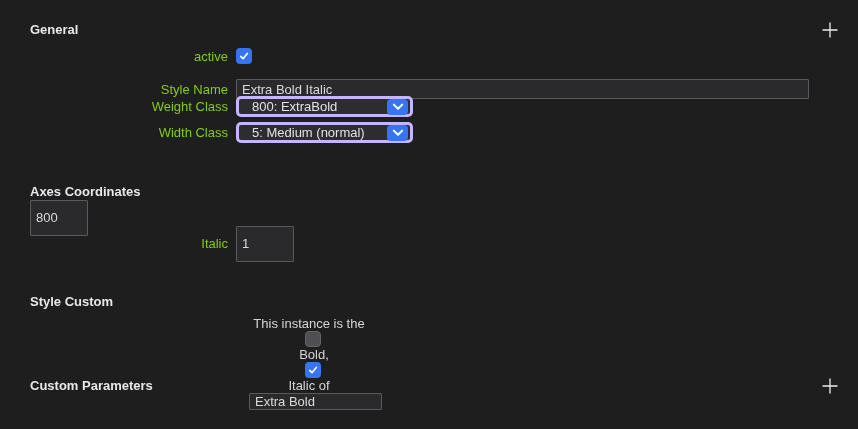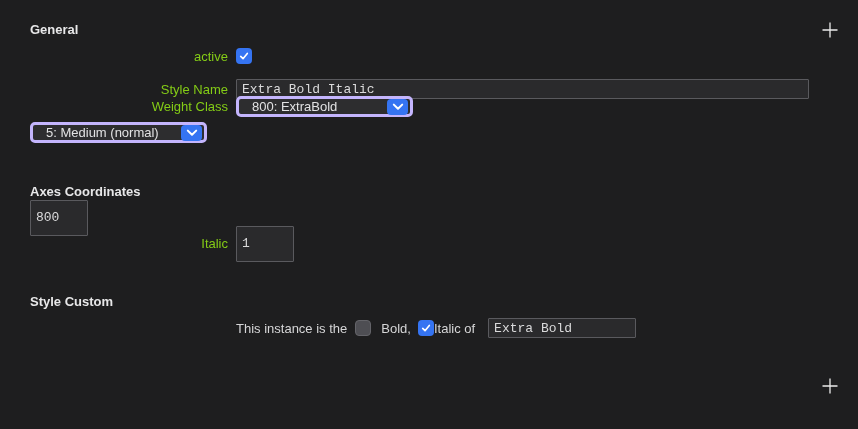--- a/index.html
+++ b/index.html
@@ -14,25 +14,25 @@
     position:absolute; left:30px; font-weight:bold; color:#e8e8e9;
     font-size:13px; line-height:14px; white-space:nowrap;
   }
   .row { position:absolute; left:30px; display:flex; align-items:center; }
   .row-label {
     width:198px; flex:none; text-align:right; margin-right:8px;
     color:#84cc16; white-space:nowrap;
   }
   .text-field {
     background:#2a2a2c; border:1px solid #5a5a5e; border-radius:1px;
-    color:#dadadb; font-family:Liberation Mono, monospace; font-size:13px;
+    color:#dadadb; font-family:Liberation Sans, sans-serif; font-size:13px;
     padding:0 5px; box-sizing:border-box; outline:none;
   }
   .field-lg { width:573px; height:20px; }
-  .field-md { width:148px; height:20px; }
+  .field-md { width:133px; height:20px; }
   .field-sm { width:58px;  height:36px; }
   .popup {
     width:177px; height:21px; box-sizing:border-box;
     background:#2d2d2f; border:3px solid #c4b5fd; border-radius:5px;
     display:flex; align-items:center; padding:0 2px 0 13px; cursor:default;
   }
   .popup-label { flex:1; color:#e2e2e3; white-space:nowrap; overflow:hidden; }
   .popup-chevron {
     flex:none; width:21px; height:16px; margin-left:4px;
     background:var(--accent,#3574f2); border-radius:4px;
@@ -45,21 +45,21 @@
   }
   .checkbox svg { display:none; }
   .checkbox.checked { background:var(--accent,#3574f2); }
   .checkbox.checked svg { display:block; }
   .checkbox.unchecked { background:#4e4e53; border:1px solid #646469; }
   .plus-btn {
     position:absolute; width:20px; height:20px;
     background:none; border:none; padding:2px; cursor:default;
     display:flex; align-items:center; justify-content:center;
   }
-  .linking-row { left:236px; }
+  .linking-row { left:236px;flex-direction:column; }
   .linking-row .seg { white-space:nowrap; }
 </style>
 </head>
 <body>
 
 <div class="panel">
 
   <div class="section-title" style="top:23px">General</div>
   <button class="plus-btn" style="top:20px; left:820px">
     <span style="display:flex">
@@ -89,20 +89,21 @@
       <span class="popup-label">800: ExtraBold</span>
       <span class="popup-chevron">
         <svg width="12" height="8" viewBox="0 0 12 8">
             <path d="M1.8 1.6 L6 5.8 L10.2 1.6" stroke="#ffffff" stroke-width="2" fill="none" stroke-linecap="round" stroke-linejoin="round"></path>
           </svg>
       </span>
     </div>
   </div>
 
   <div class="row" style="top:122px; height:21px">
+    <span class="row-label">Width Class</span>
     <div class="popup">
       <span class="popup-label">5: Medium (normal)</span>
       <span class="popup-chevron">
         <svg width="12" height="8" viewBox="0 0 12 8">
             <path d="M1.8 1.6 L6 5.8 L10.2 1.6" stroke="#ffffff" stroke-width="2" fill="none" stroke-linecap="round" stroke-linejoin="round"></path>
           </svg>
       </span>
     </div>
   </div>
 
@@ -127,20 +128,21 @@
     <span class="seg" style="margin-left:10px">Bold,</span>
     <span class="checkbox checked" style="margin-left:7px">
       <svg width="12" height="12" viewBox="0 0 16 16">
           <path d="M3.6 8.6 L6.7 11.6 L12.4 4.6" stroke="#ffffff" stroke-width="2.2" fill="none" stroke-linecap="round" stroke-linejoin="round"></path>
         </svg>
     </span>
     <span class="seg" style="">Italic of</span>
     <input class="text-field field-md" style="margin-left: 13px;" type="text" value="Extra Bold">
   </div>
 
+  <div class="section-title" style="top:379px">Custom Parameters</div>
   <button class="plus-btn" style="top:376px; left:820px">
     <span style="display:flex">
       <svg width="16" height="16" viewBox="0 0 16 16">
           <path d="M8 0.5 V15.5 M0.5 8 H15.5" stroke="#ececec" stroke-width="1.3" fill="none"></path>
         </svg>
     </span>
   </button>
 
 </div>
 

